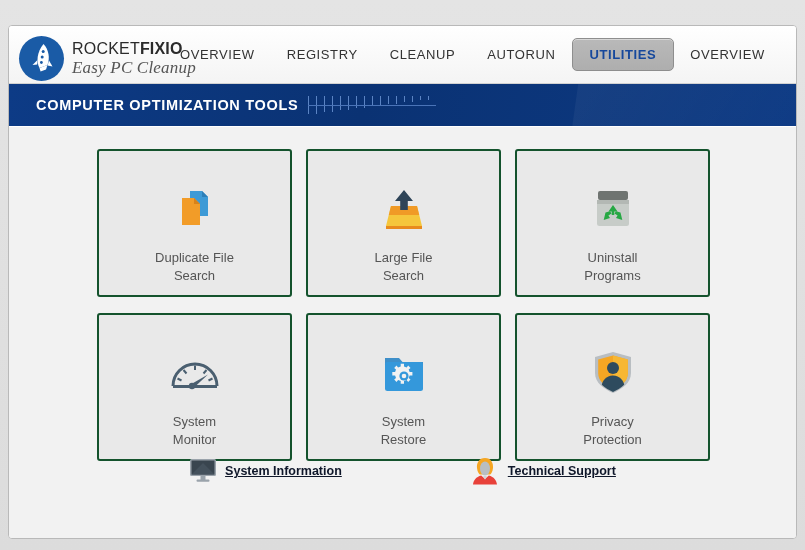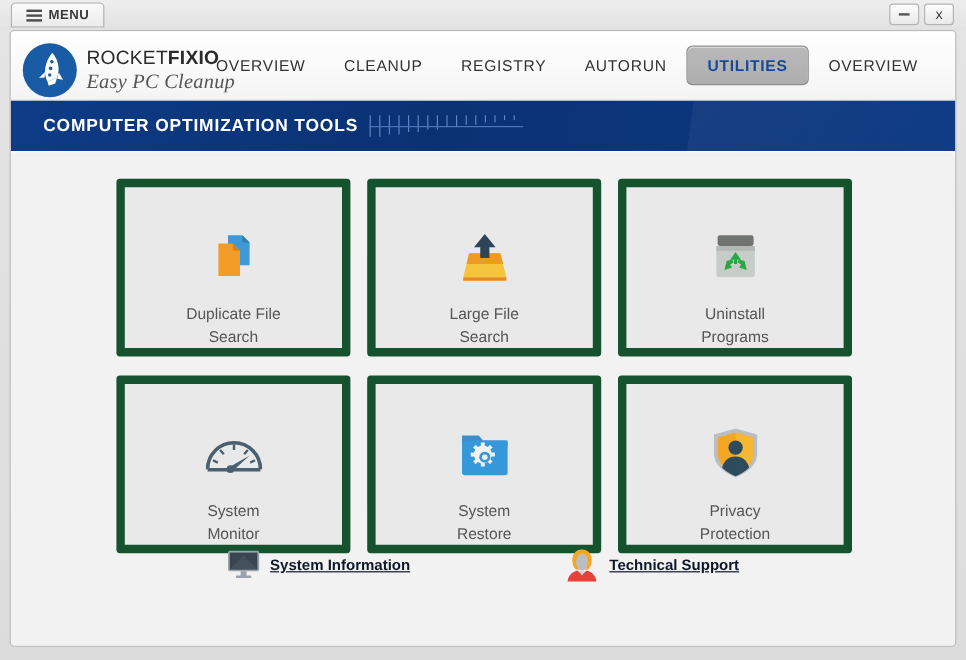--- a/index.html
+++ b/index.html
@@ -157,21 +157,21 @@
   }
   .grid {
     position: absolute; left: 88px; top: 22px;
     display: grid;
     grid-template-columns: repeat(3, 195px);
     grid-template-rows: repeat(2, 148px);
     gap: 16px 14px;
   }
   .tile {
     background: #e9e9e9;
-    border: 7px solid #14532d;
+    border: 2px solid #14532d;
     border-radius: 3px;
     display: flex; flex-direction: column;
     align-items: center; justify-content: flex-start;
     padding-top: 28px;
     box-sizing: border-box;
     cursor: pointer;
   }
   .tile-icon {
     width: 60px; height: 60px;
     display: flex; align-items: center; justify-content: center;
@@ -198,38 +198,20 @@
     font-size: 12.5px; font-weight: bold; color: #0f172a;
     text-decoration: underline;
   }
   .flink-icon { width: 28px; height: 28px; display:block; }
 </style>
 </head>
 <body>
 
 <div id="app">
 
-  <div class="titlebar">
-    <div class="menu-btn">
-      <span class="hamburger">
-        <i></i>
-          <i></i>
-          <i></i>
-      </span>
-      <span class="menu-label">MENU</span>
-    </div>
-    <div class="wbtns">
-      <div class="wbtn">
-        <span class="mini"></span>
-      </div>
-      <div class="wbtn">
-        <span>x</span>
-      </div>
-    </div>
-  </div>
 
   <div class="frame">
 
     <div class="navbar">
       <div class="brand">
         <div class="logo-circle">
           <svg width="30" height="34" viewBox="0 0 30 34" aria-hidden="true">
             <path d="M16.5 2 C22 8 23 16 20.5 23 L12.5 26 C9 19.5 10 10 16.5 2 Z" fill="#ffffff"></path>
             <path d="M12.5 26 L20.5 23 L19 27.5 L13.6 29.5 Z" fill="#ffffff"></path>
             <path d="M10.5 18 L5.5 23 L10.2 22.6 Z" fill="#ffffff"></path>
@@ -240,22 +222,22 @@
           </svg>
         </div>
         <div class="brand-text">
           <div class="brand-name"><span class="light">ROCKET</span><b>FIXIO</b></div>
           <div class="brand-tag">Easy PC Cleanup</div>
         </div>
       </div>
 
       <div class="tabs">
         <div class="tab">OVERVIEW</div>
+        <div class="tab">REGISTRY</div>
         <div class="tab">CLEANUP</div>
-        <div class="tab">REGISTRY</div>
         <div class="tab">AUTORUN</div>
         <div class="tab active">UTILITIES</div>
         <div class="tab">OVERVIEW</div>
       </div>
     </div>
 
     <div class="banner">
       <div class="banner-title">COMPUTER OPTIMIZATION TOOLS</div>
       <div class="ruler">
         <div class="baseline"></div>

